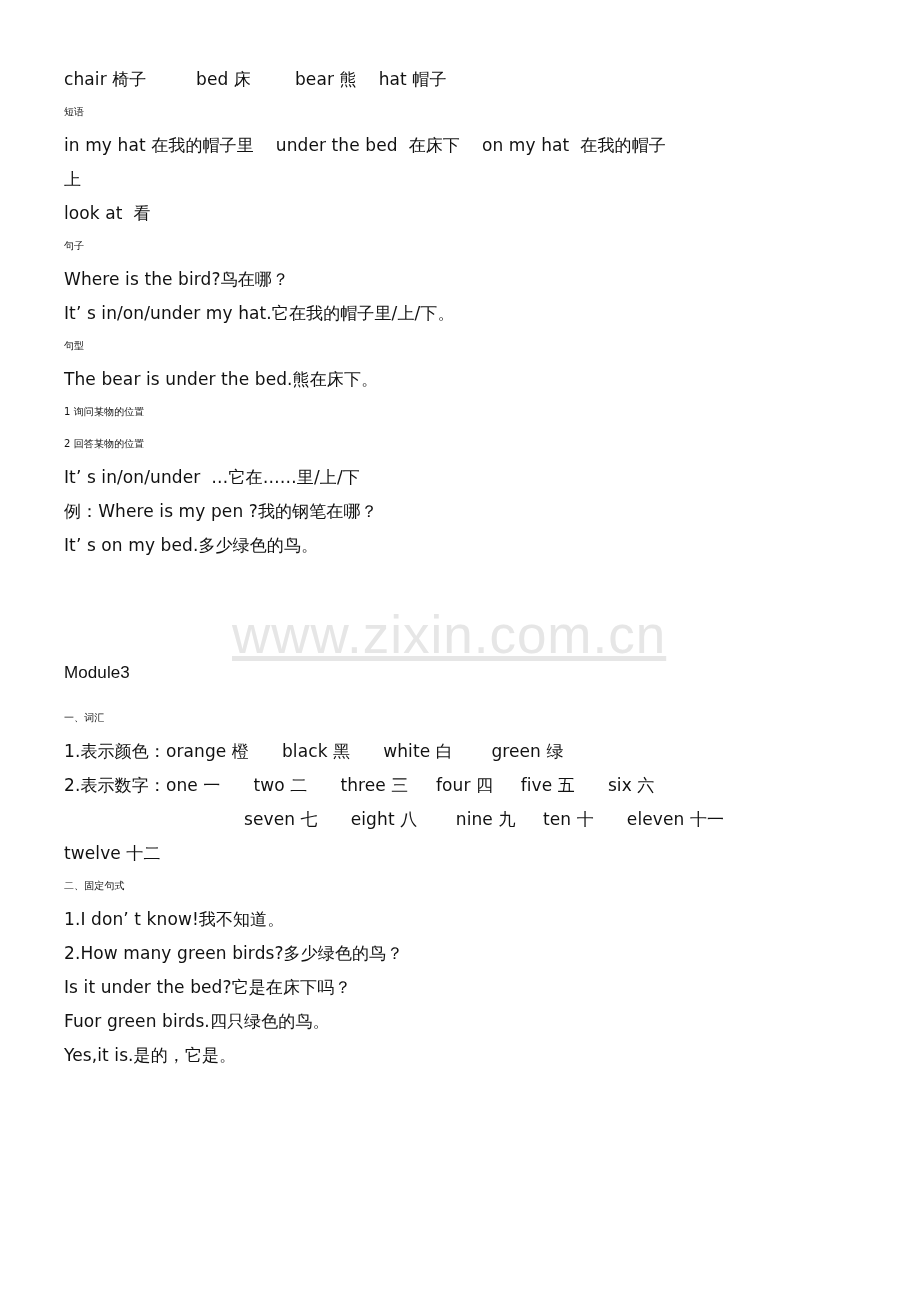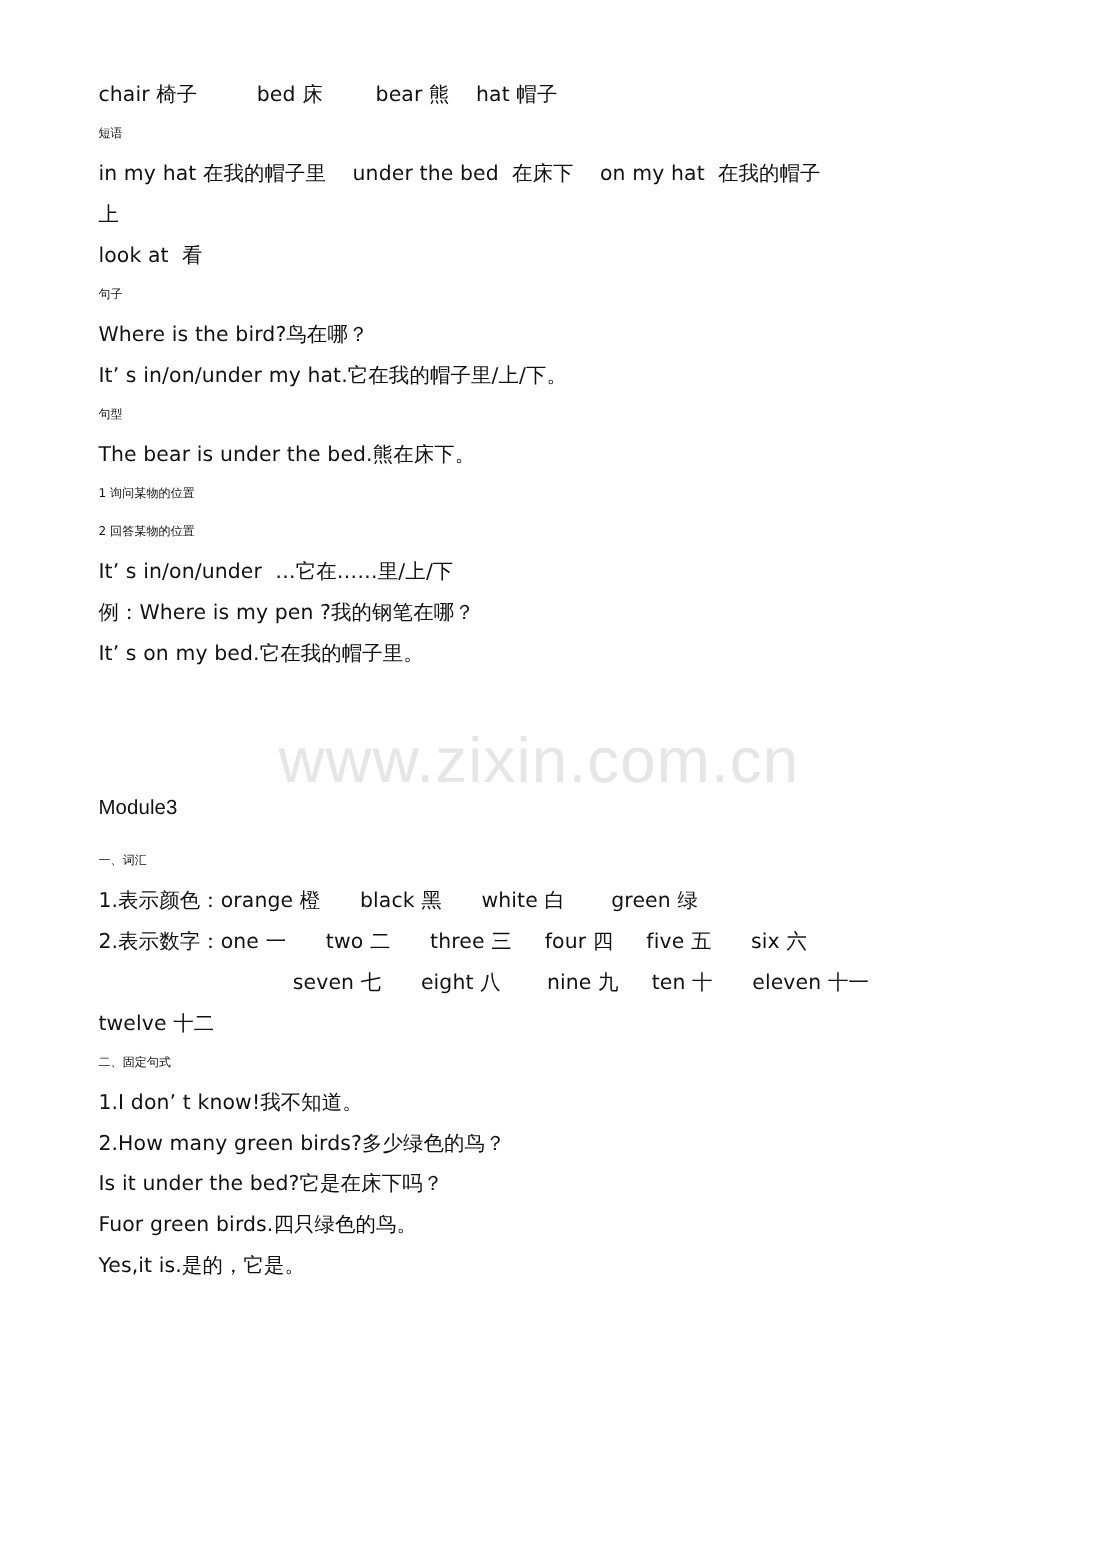--- a/index.html
+++ b/index.html
@@ -53,24 +53,25 @@
     left: 232px;
     top: 608px;
     z-index: 1;
     font-size: 53px;
     line-height: 53px;
     letter-spacing: 1px;
     color: #e6e6e6;
     white-space: pre;
     user-select: none;
     font-family: "Liberation Sans", "DejaVu Sans", sans-serif;
+    text-decoration: underline;
   }
   .indent-2 { padding-left: 56px; }
   .indent-3 { padding-left: 8px; }
-  .body-pad { padding-left: 82px; }
+  .body-pad { padding-left: 64px; }
 </style>
 </head>
 <body>
 
 <div id="page">
 
   <div class="watermark">www.zixin.com.cn</div>
 
   <div id="content">
 
@@ -94,21 +95,21 @@
     <div class="doc-line sm body-pad zh">句型</div>
 
     <div class="doc-line body-pad zh">The bear is under the bed.熊在床下。</div>
 
     <div class="doc-line sm body-pad zh">1 询问某物的位置</div>
 
     <div class="doc-line sm body-pad zh">2 回答某物的位置</div>
     <div class="doc-line body-pad zh">It’ s in/on/under  …它在……里/上/下</div>
 
     <div class="doc-line body-pad indent-3 zh">例：Where is my pen ?我的钢笔在哪？</div>
-    <div class="doc-line body-pad indent-2 zh">It’ s on my bed.它在我的帽子里。</div>
+    <div class="doc-line body-pad indent-2 zh">It’ s on my bed.多少绿色的鸟。</div>
 
     <div class="doc-line blank"></div>
     <div class="doc-line blank"></div>
     <div class="doc-line blank" style="height:26px;"></div>
 
     <div class="doc-line body-pad">Module3</div>
 
     <div class="doc-line blank" style="height:12px;"></div>
 
     <div class="doc-line sm body-pad zh">一、词汇</div>

